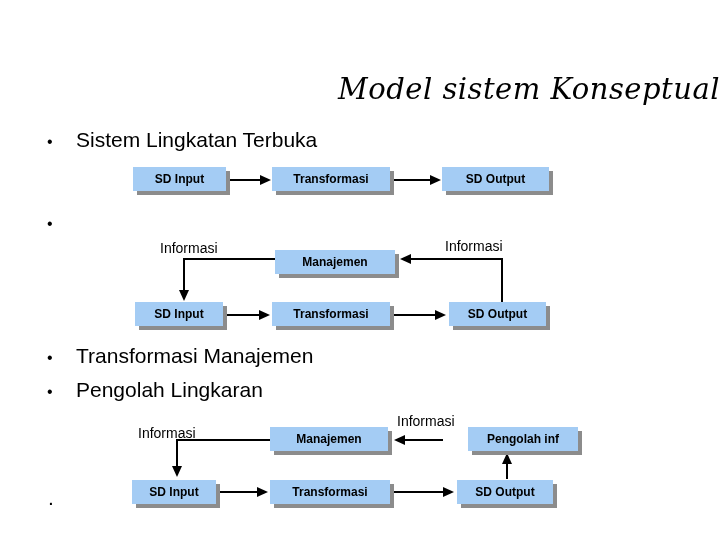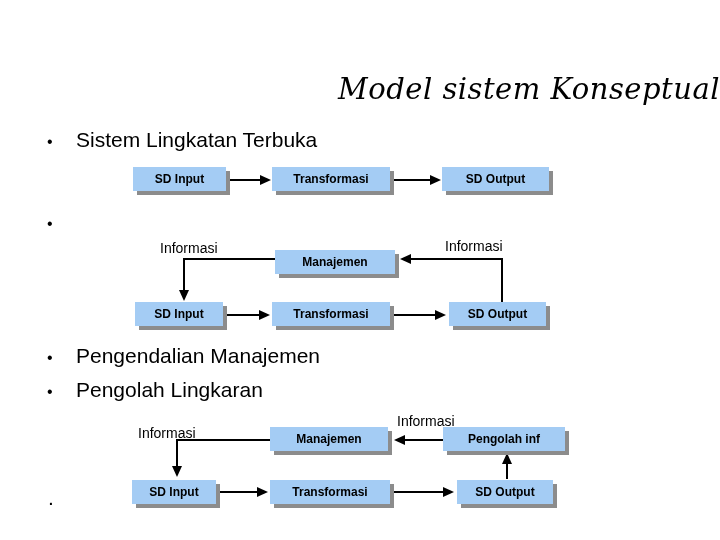--- a/index.html
+++ b/index.html
@@ -41,21 +41,21 @@
 
   <div class="bullet" style="top:127px">
     <span class="dot">•</span>
     <span>Sistem Lingkatan Terbuka</span>
   </div>
   <div class="bullet" style="top:211px">
     <span class="dot">•</span>
   </div>
   <div class="bullet" style="top:343px">
     <span class="dot">•</span>
-    <span>Pengendalian Manajemen</span>
+    <span>Transformasi Manajemen</span>
   </div>
   <div class="bullet" style="top:377px">
     <span class="dot">•</span>
     <span>Pengolah Lingkaran</span>
   </div>
 
   <svg class="arrows" width="720" height="540">
 
     <g>
       <line x1="226" y1="180" x2="261" y2="180"></line>
@@ -112,20 +112,20 @@
   <div class="lbl" style="left:160px;top:240px">Informasi</div>
   <div class="lbl" style="left:445px;top:238px">Informasi</div>
   <div class="box" style="left:275px;top:250px;width:120px">Manajemen</div>
   <div class="box" style="left:135px;top:302px;width:88px">SD Input</div>
   <div class="box" style="left:272px;top:302px;width:118px">Transformasi</div>
   <div class="box" style="left:449px;top:302px;width:97px">SD Output</div>
 
   <div class="lbl" style="left:397px;top:413px">Informasi</div>
   <div class="lbl" style="left:138px;top:425px">Informasi</div>
   <div class="box" style="left:270px;top:427px;width:118px">Manajemen</div>
-  <div class="box" style="left:443px;top:427px;width:122px">Pengolah inf</div>
+  <div class="box" style="left:468px;top:427px;width:110px">Pengolah inf</div>
   <div class="box" style="left:132px;top:480px;width:84px">SD Input</div>
   <div class="box" style="left:270px;top:480px;width:120px">Transformasi</div>
   <div class="box" style="left:457px;top:480px;width:96px">SD Output</div>
 
   <div class="period">.</div>
 
 </div>
 
 </body></html>

